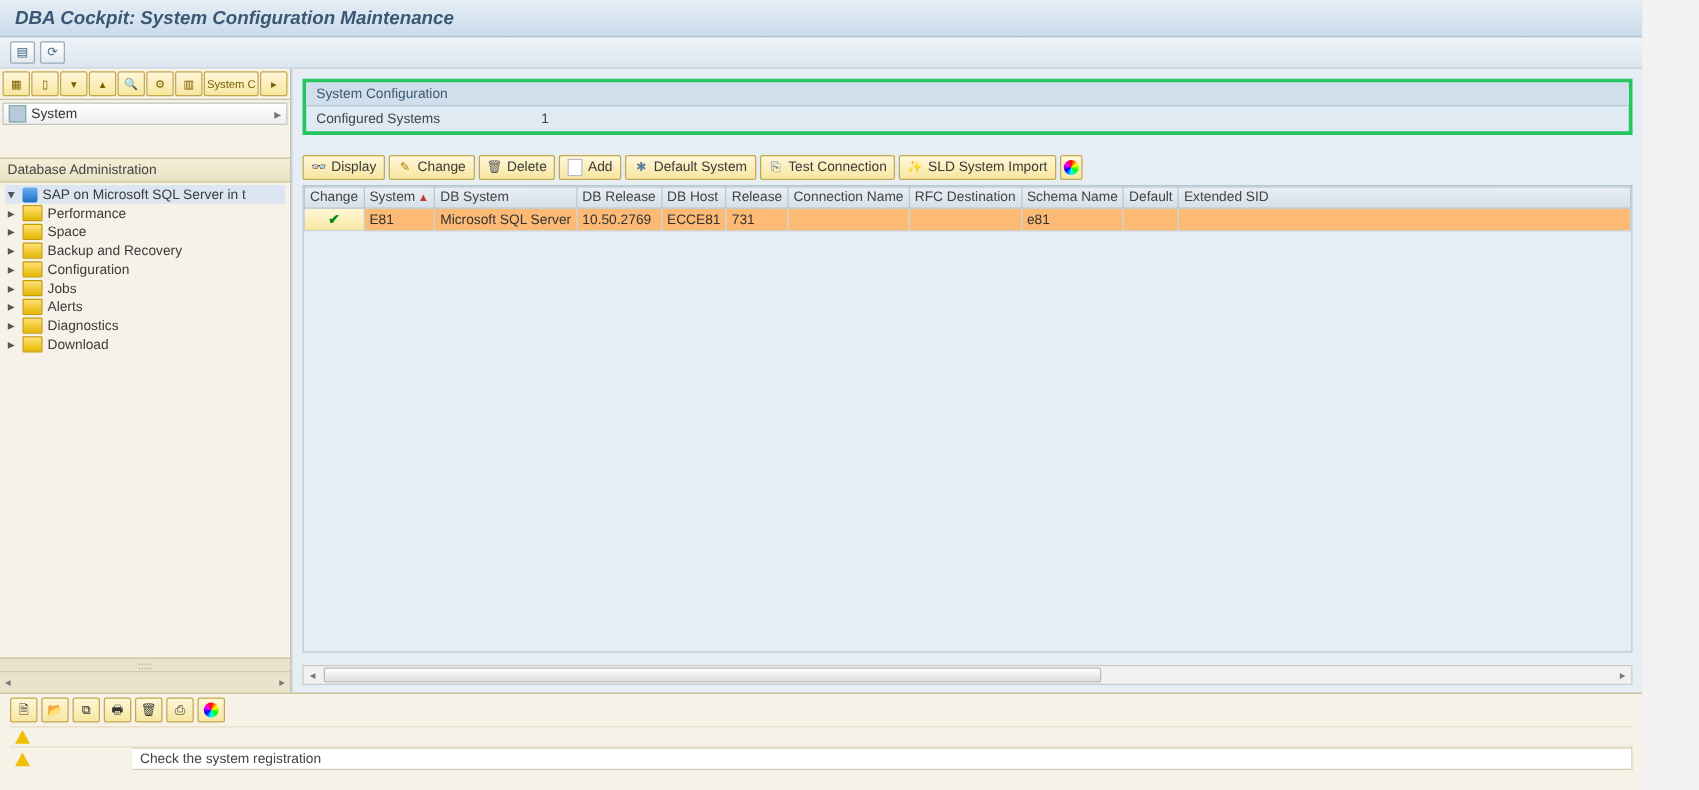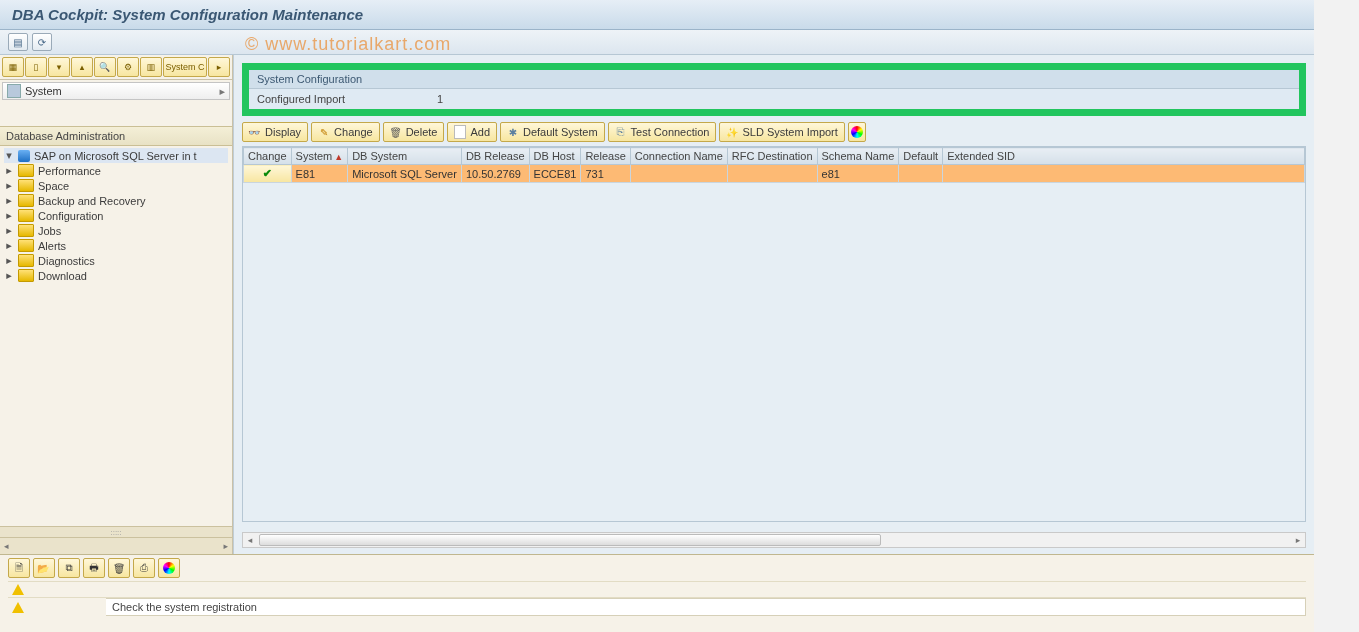--- a/index.html
+++ b/index.html
@@ -24,21 +24,21 @@
   .tree{padding:2px 4px;font-size:11px;color:#3b3b3b;flex:1;overflow:hidden}
   .tree .node{display:flex;align-items:center;gap:4px;padding:1px 0;cursor:pointer;white-space:nowrap;overflow:hidden}
   .tree .node.sel{background:#dce6f2}
   .caret{width:10px;text-align:center;color:#555}
   .folder{width:14px;height:11px;background:linear-gradient(#ffe177,#e6b800);border:1px solid #c49a00;border-radius:1px}
   .db-ico{width:12px;height:12px;border-radius:2px;background:linear-gradient(#6ab0f3,#1d6fc4)}
   .hsplitter{height:10px;background:#eae3cb;border-top:1px solid #cbc19e;border-bottom:1px solid #cbc19e;display:flex;justify-content:center;align-items:center;color:#999;font-size:8px}
   .left-footer{height:16px;background:#eae3cb;display:flex;justify-content:space-between;align-items:center;padding:0 4px;color:#777;font-size:9px}
   
   .right{flex:1;display:flex;flex-direction:column;background:#e6eef4;border-left:1px solid #c0cdd6;min-width:0}
-  .panel{margin:8px 8px 6px;border:7px solid #22c55e;background:#dfeaf3}
+  .panel{margin:8px 8px 16px;border:3px solid #22c55e;background:#dfeaf3}
   .panel-title{background:#d0dfeb;border-bottom:1px solid #b6c7d4;padding:3px 8px;font-size:11px;color:#3c5872}
   .panel-body{padding:2px 0}
   .kv{display:flex;padding:2px 8px;font-size:11px;color:#444}
   .kv .k{width:180px}
   .kv .v{width:40px}
   
   .actions{display:flex;gap:3px;padding:0 8px 4px;flex-wrap:wrap}
   .btn{border:1px solid #c4a84a;background:linear-gradient(#fff7d9,#f7e6a0);border-radius:2px;padding:2px 6px;display:flex;align-items:center;gap:4px;font-size:11px;color:#3a3a3a;cursor:pointer}
   .btn .ic{width:12px;height:12px;display:flex;align-items:center;justify-content:center;font-size:10px}
   .ic.glasses{color:#6a7a00}
@@ -79,21 +79,20 @@
 
 <div class="window">
 
   <div class="titlebar">DBA Cockpit: System Configuration Maintenance</div>
 
   <div class="mini-tb">
     <div class="icon-btn">▤</div>
     <div class="icon-btn">⟳</div>
   </div>
 
-  <div class="watermark">© www.tutorialkart.com</div>
 
   <div class="split">
 
     <div class="left">
       <div class="left-toolbar">
         <div class="tb">▦</div>
         <div class="tb">▯</div>
         <div class="tb">▾</div>
         <div class="tb">▴</div>
         <div class="tb">🔍</div>
@@ -161,21 +160,21 @@
           <span>◂</span>
           <span>▸</span>
         </div>
     </div>
 
     <div class="right">
       <div class="panel">
         <div class="panel-title">System Configuration</div>
         <div class="panel-body">
           <div class="kv">
-            <span class="k">Configured Import</span>
+            <span class="k">Configured Systems</span>
             <span class="v">1</span>
           </div>
         </div>
       </div>
 
       <div class="actions">
         <div class="btn">
             <span class="ic glasses">👓</span>
             <span>Display</span>
           </div>

